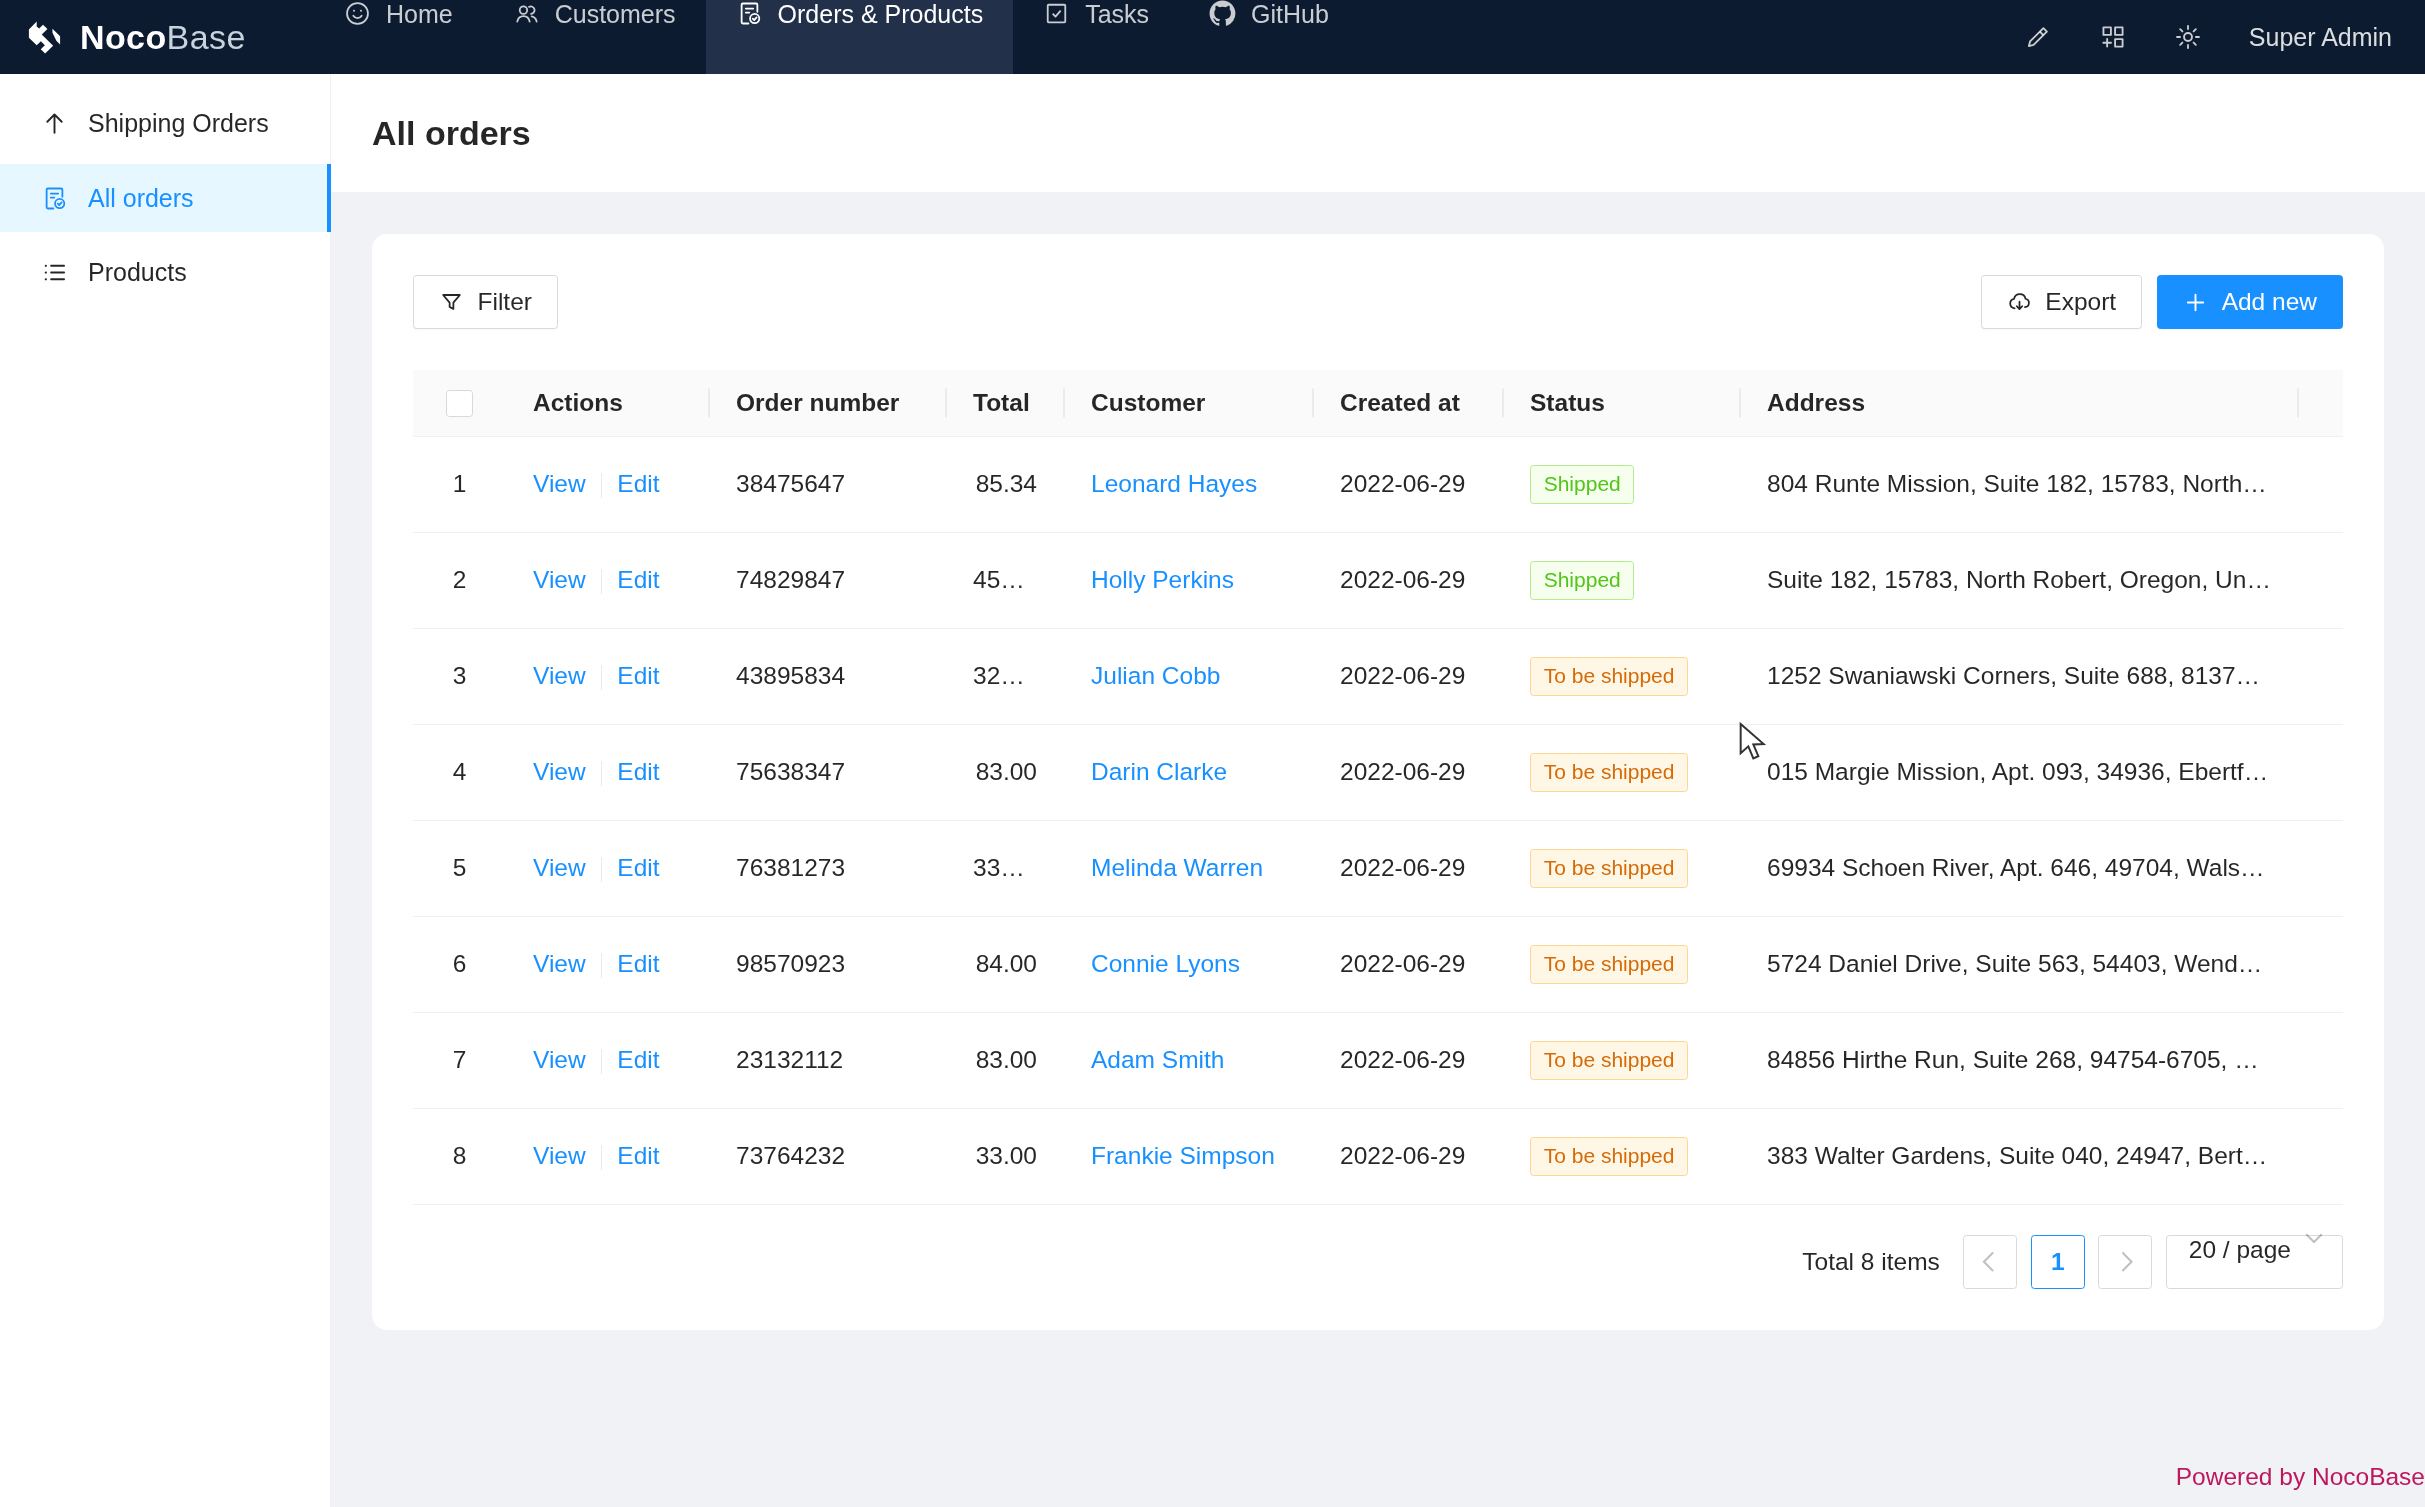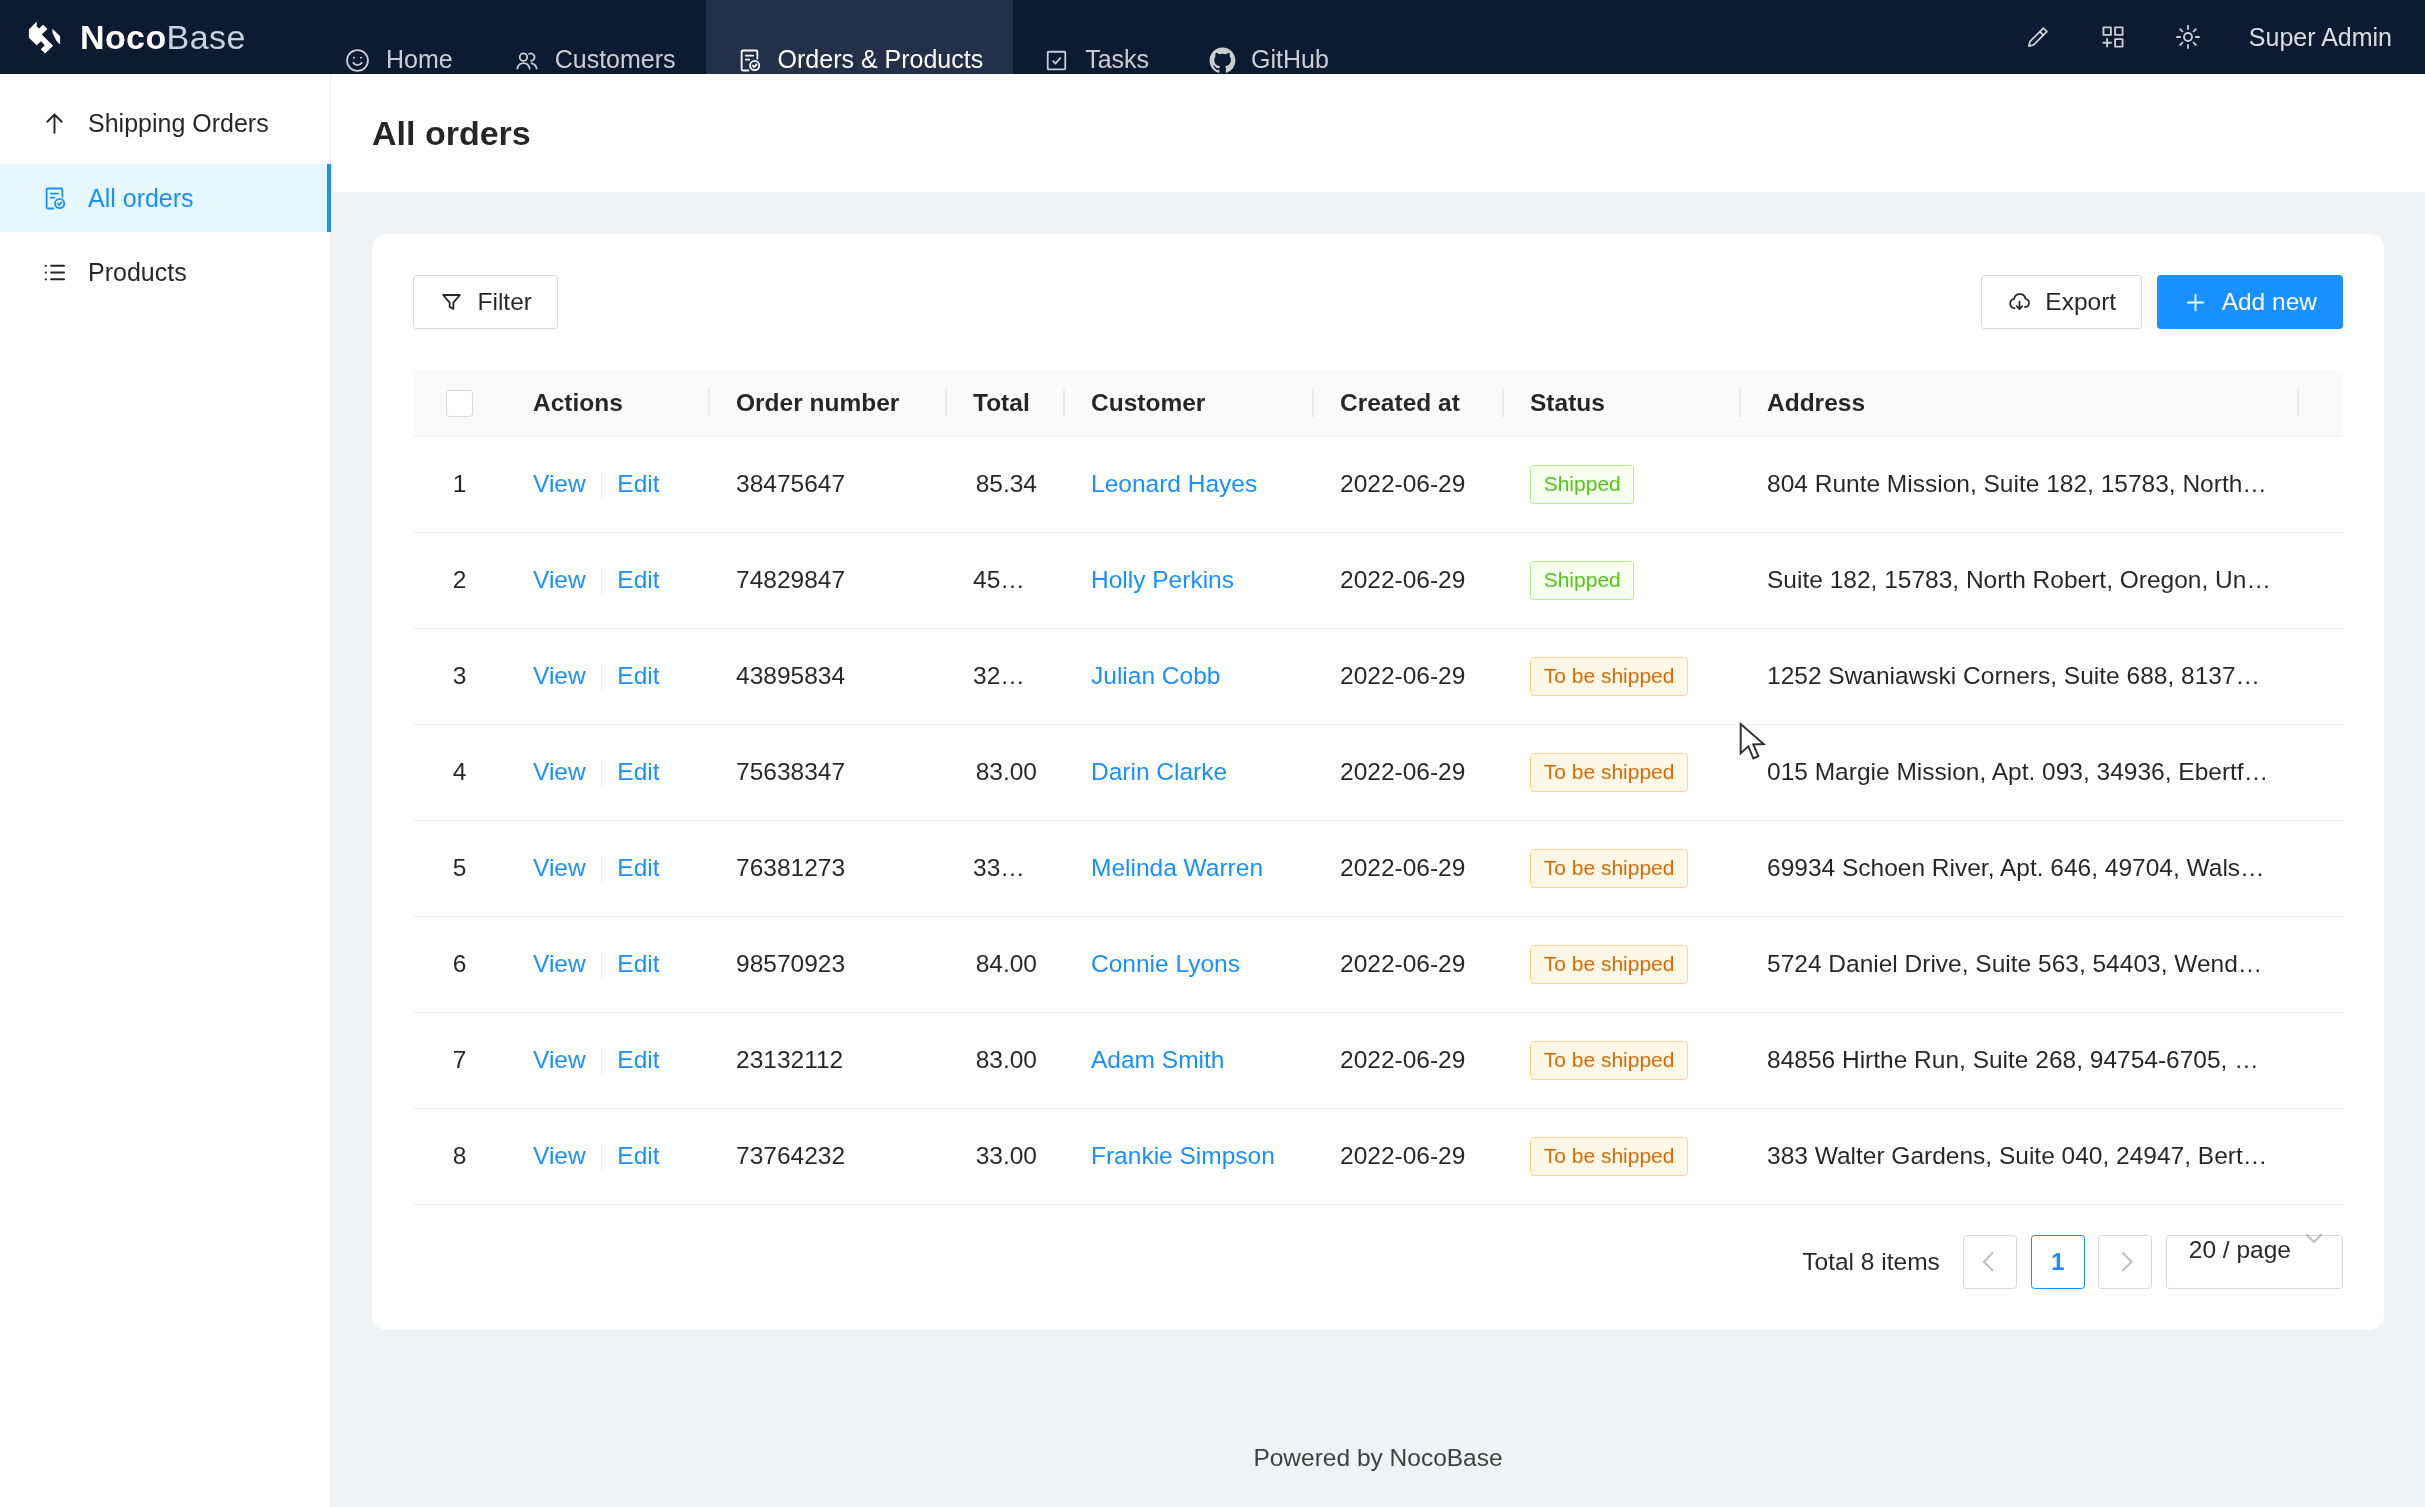--- a/index.html
+++ b/index.html
@@ -13,21 +13,21 @@
     background:#f0f2f5;color:rgba(0,0,0,.85);}
 
   
   .topnav{height:74px;background:var(--nav-bg);display:flex;align-items:stretch;color:rgba(255,255,255,.78)}
   .brand{display:flex;align-items:center;gap:16px;padding-left:25px;width:314px;cursor:pointer}
   .brand svg{width:39px;height:39px}
   .brand-text{font-size:34px;letter-spacing:0.4px;white-space:nowrap}
   .brand-bold{font-weight:700;color:#fff}
   .brand-light{font-weight:300;color:#c9d3dd}
   .nav-menu{display:flex;align-items:stretch}
-  .nav-item{display:flex;align-items:flex-end;gap:15px;padding:0 30px;font-size:25px;cursor:pointer;white-space:nowrap}
+  .nav-item{display:flex;align-items:flex-start;gap:15px;padding:0 30px;font-size:25px;cursor:pointer;white-space:nowrap}
   .nav-item svg{width:27px;height:27px;flex:none}
   .nav-item.active{background:var(--nav-active);color:#fff}
   .nav-right{margin-left:auto;display:flex;align-items:center;gap:47px;padding-right:34px}
   .nav-right svg{width:28px;height:28px;cursor:pointer}
   .user{font-size:25px;color:rgba(255,255,255,.85);cursor:pointer;white-space:nowrap}
 
   
   .sidebar{position:absolute;top:74px;left:0;bottom:0;width:331px;background:#fff;border-right:1.7px solid #f0f0f0;padding-top:8.5px}
   .side-item{height:68px;margin:6.8px 0;display:flex;align-items:center;gap:20px;padding-left:41px;font-size:25px;color:rgba(0,0,0,.85);cursor:pointer;position:relative}
   .side-item svg{width:27px;height:27px;flex:none}
@@ -67,21 +67,21 @@
   .pagination{display:flex;justify-content:flex-end;align-items:center;gap:13.5px;margin-top:30px;font-size:24.5px}
   .total-label{margin-right:10px}
   .pg-btn{width:54px;height:54px;border:1.7px solid #d9d9d9;border-radius:3.4px;background:#fff;display:flex;align-items:center;justify-content:center;cursor:pointer;font-size:24.5px}
   .pg-btn.active{border-color:var(--accent);color:var(--accent);font-weight:600}
   .chev{width:13.5px;height:13.5px;border-right:2.5px solid rgba(0,0,0,.25);border-bottom:2.5px solid rgba(0,0,0,.25)}
   .chev-left{transform:rotate(135deg);margin-left:5px}
   .chev-right{transform:rotate(-45deg);margin-right:5px}
   .pg-size{height:54px;border:1.7px solid #d9d9d9;border-radius:3.4px;background:#fff;display:flex;align-items:flex-start;gap:17px;padding:0 22px;cursor:pointer}
   .chev-down{width:12px;height:12px;border-right:2.5px solid rgba(0,0,0,.25);border-bottom:2.5px solid rgba(0,0,0,.25);transform:rotate(45deg);margin-top:-6.8px}
 
-  .footer{position:absolute;left:0;right:0;bottom:35px;text-align:center;color:#404040;font-size:24.5px}
+  .footer{position:absolute;left:0;right:0;bottom:16px;text-align:right;color:#be185d;font-size:24.5px}
 
   .cursor{position:absolute;left:1739px;top:722px;width:35px;height:39px;pointer-events:none;z-index:99}
 </style>
 </head>
 <body>
 
 <header class="topnav">
   <div class="brand">
     <svg viewBox="0 0 24 24" fill="#fff">
       <path d="M7.2 2.2 2.4 7v5.2l4.8 4.6 2.6-2.5 2.4 2.4-2.5 2.5 2.7 2.6 4.9-4.8-7-6.9 3.5-3.4-2.7-2.6-2.4 2.4-1.5-1.3z M16.9 6.6l4.7 4.7v5l-2.3-2.3-2.4-4.9z" fill-rule="evenodd"></path>

